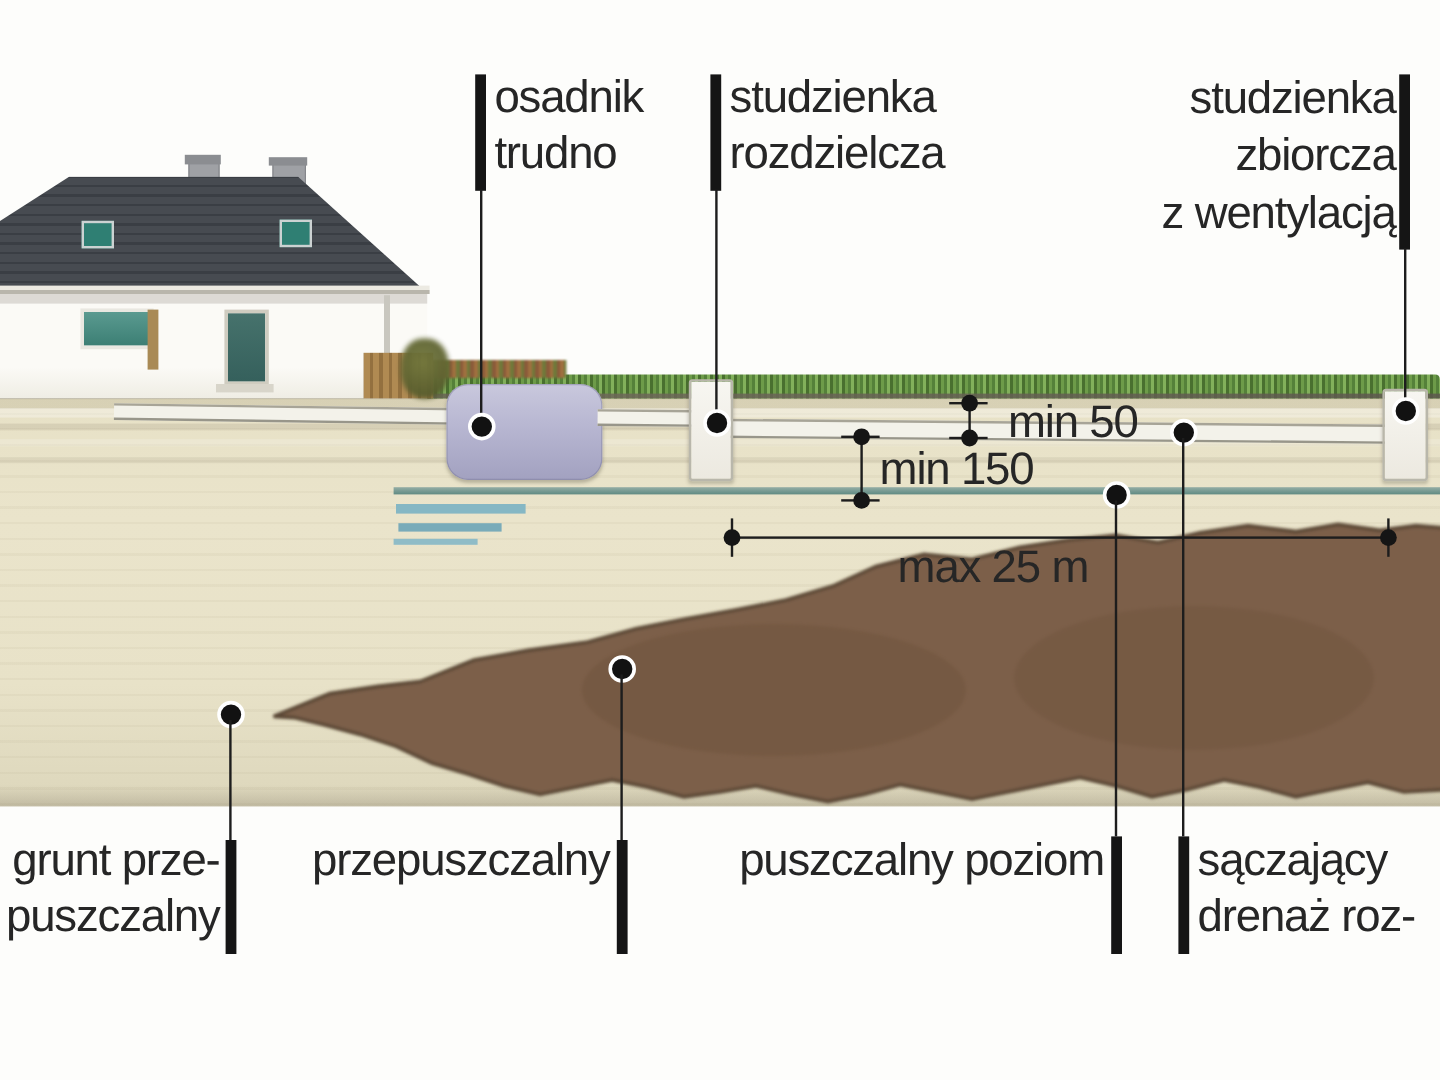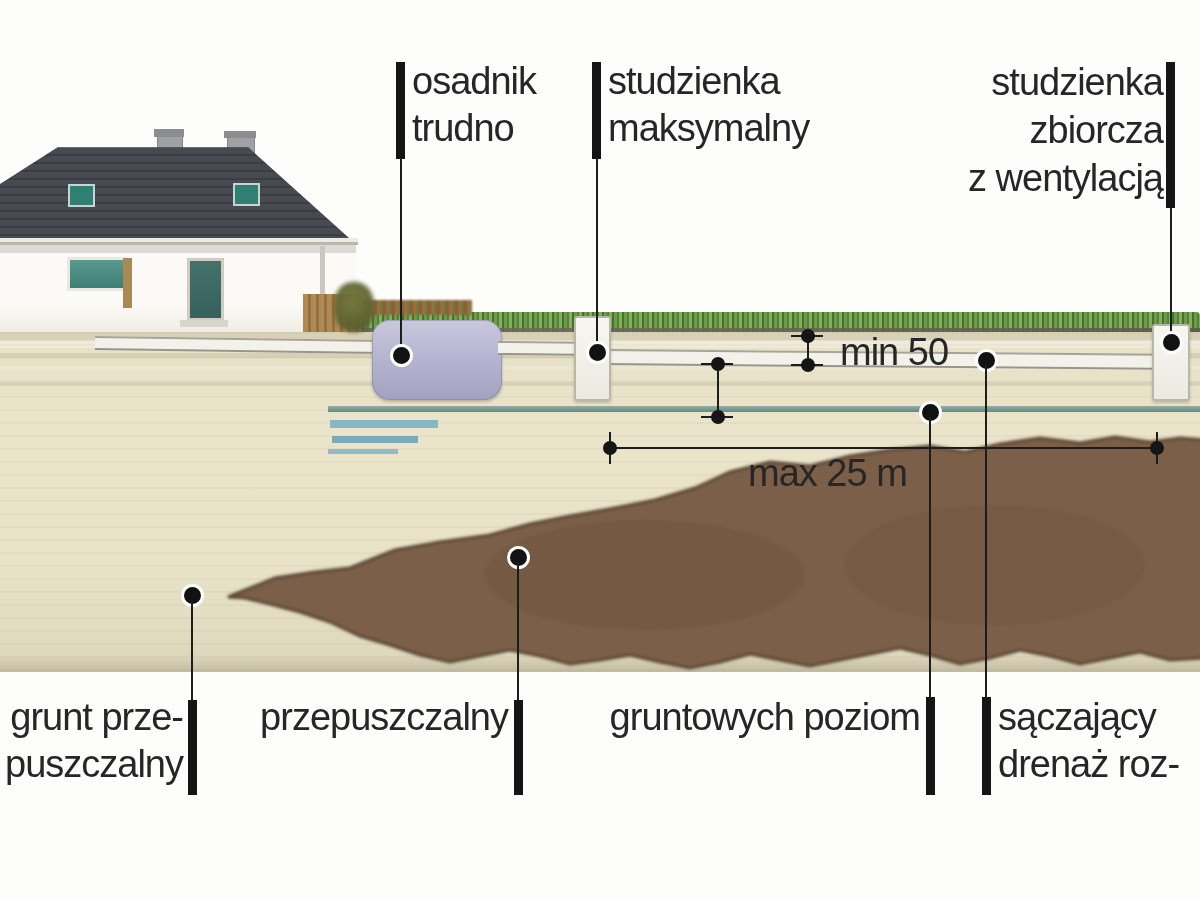--- a/index.html
+++ b/index.html
@@ -171,20 +171,21 @@
   <div class="abs mdot" style="left:801px;top:329px;"></div>
   <div class="abs tickh" style="left:791px;top:364px;width:32px;"></div>
   <div class="abs mdot" style="left:801px;top:358px;"></div>
   <div class="abs dim-text" style="left:840px;top:331px;">min 50</div>
 
   <div class="abs dimline-v" style="left:717px;top:360px;height:58px;"></div>
   <div class="abs tickh" style="left:701px;top:363px;width:32px;"></div>
   <div class="abs mdot" style="left:711px;top:357px;"></div>
   <div class="abs tickh" style="left:701px;top:416px;width:32px;"></div>
   <div class="abs mdot" style="left:711px;top:410px;"></div>
+  <div class="abs dim-text" style="left:733px;top:370px;">min 150</div>
 
   <div class="abs dimline-h" style="left:608px;top:447px;width:550px;"></div>
   <div class="abs tickv" style="left:609px;top:432px;height:32px;"></div>
   <div class="abs mdot" style="left:603px;top:441px;"></div>
   <div class="abs tickv" style="left:1156px;top:432px;height:32px;"></div>
   <div class="abs mdot" style="left:1150px;top:441px;"></div>
   <div class="abs dim-text" style="left:748px;top:452px;">max 25 m</div>
 
   <div class="abs bar" style="left:396px;top:62px;height:97px;"></div>
   <div class="abs leader" style="left:400px;top:158px;height:198px;"></div>
@@ -192,21 +193,21 @@
   <div class="abs lbl" style="left:412px;top:58px;">
     <span>osadnik</span>
     <span>trudno</span>
   </div>
 
   <div class="abs bar" style="left:592px;top:62px;height:97px;"></div>
   <div class="abs leader" style="left:596px;top:158px;height:194px;"></div>
   <div class="abs dot" style="left:586px;top:341px;"></div>
   <div class="abs lbl" style="left:608px;top:58px;">
     <span>studzienka</span>
-    <span>maksymalny</span>
+    <span>rozdzielcza</span>
   </div>
 
   <div class="abs bar" style="left:1166px;top:62px;height:146px;"></div>
   <div class="abs leader" style="left:1170px;top:207px;height:135px;"></div>
   <div class="abs dot" style="left:1160px;top:331px;"></div>
   <div class="abs lbl lbl-r" style="left:813px;top:58px;width:350px;line-height:48px;">
     <span>studzienka</span>
     <span>zbiorcza</span>
     <span>z wentylacją</span>
   </div>
@@ -223,21 +224,21 @@
   <div class="abs leader" style="left:517px;top:562px;height:138px;"></div>
   <div class="abs bar" style="left:514px;top:700px;height:95px;"></div>
   <div class="abs lbl lbl-r" style="left:158px;top:694px;width:350px;">
     <span>przepuszczalny</span>
   </div>
 
   <div class="abs dot" style="left:919px;top:401px;"></div>
   <div class="abs leader" style="left:929px;top:417px;height:280px;"></div>
   <div class="abs bar" style="left:926px;top:697px;height:98px;"></div>
   <div class="abs lbl lbl-r" style="left:520px;top:694px;width:400px;">
-    <span>gruntowych poziom</span>
+    <span>puszczalny poziom</span>
   </div>
 
   <div class="abs dot" style="left:975px;top:349px;"></div>
   <div class="abs leader" style="left:985px;top:365px;height:332px;"></div>
   <div class="abs bar" style="left:982px;top:697px;height:98px;"></div>
   <div class="abs lbl" style="left:998px;top:694px;">
     <span>sączający</span>
     <span>drenaż roz-</span>
   </div>
 

